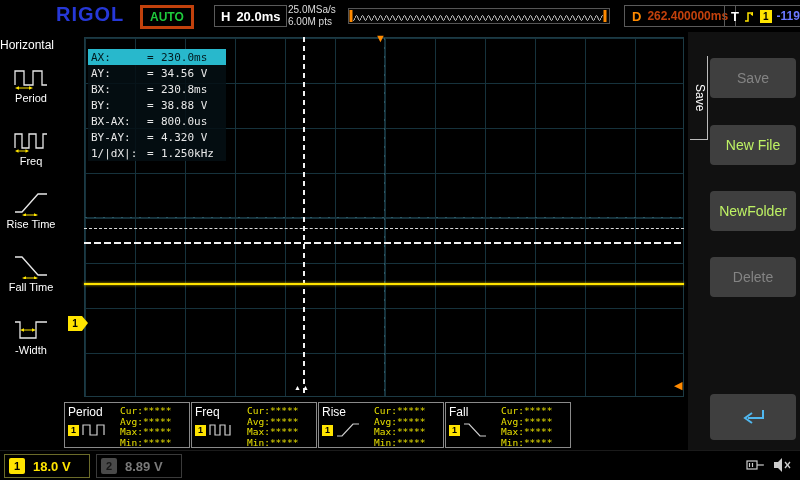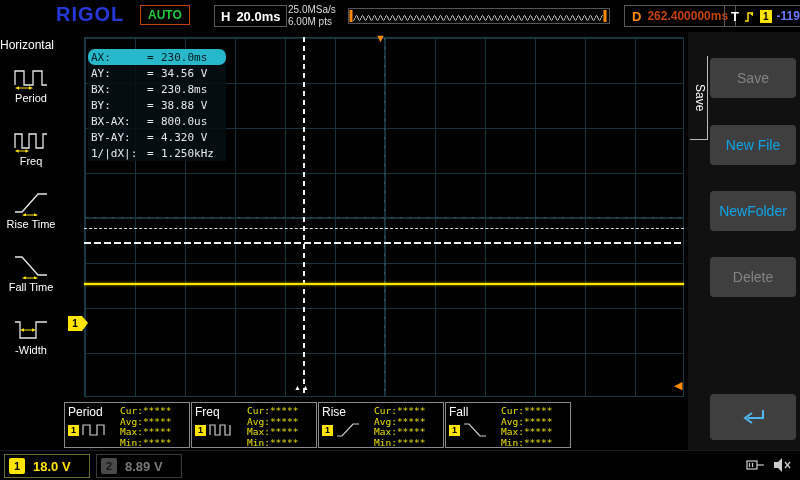--- a/index.html
+++ b/index.html
@@ -2,21 +2,21 @@
 <html><head>
 <meta charset="utf-8">
 <style>
   *{margin:0;padding:0;box-sizing:border-box;}
   html,body{width:800px;height:480px;background:#000;overflow:hidden;
     font-family:"Liberation Sans",sans-serif;position:relative;}
 
   
   .topbar{position:absolute;left:0;top:0;width:800px;height:32px;background:#000;margin-left:48px;}
   .logo{position:absolute;left:8px;top:3px;font-size:20px;font-weight:bold;color:#2638d8;letter-spacing:1px;}
-  .auto-badge{position:absolute;left:92px;top:5px;border:1px solid #c2410c;color:#1ecb3c;
+  .auto-badge{position:absolute;left:92px;top:5px;border:3px solid #c2410c;color:#1ecb3c;
     font-weight:bold;font-size:12px;padding:2px 7px;}
   .h-group{position:absolute;left:166px;top:5px;height:22px;border:1px solid #5a5a5a;
     display:flex;align-items:center;gap:6px;padding:0 6px;}
   .h-label,.h-value{color:#fff;font-weight:bold;font-size:13px;}
   .rate-group{position:absolute;left:240px;top:4px;font-size:10px;color:#ddd;line-height:12px;}
   .delay-indicator{position:absolute;left:300px;top:8px;width:262px;height:16px;
     border:1px solid #555;background:#050505;}
   .d-group{position:absolute;left:576px;top:5px;height:22px;border:1px solid #5a5a5a;
     display:flex;align-items:center;gap:6px;padding:0 7px;}
   .d-label{color:#ff8a00;font-weight:bold;font-size:13px;}
@@ -43,21 +43,21 @@
       repeating-linear-gradient(to right,#16323c 0 1px,transparent 1px 50px),
       repeating-linear-gradient(to bottom,#16323c 0 1px,transparent 1px 45px);}
   .grid::before{content:"";position:absolute;left:299px;top:0;width:1px;height:100%;
     background:repeating-linear-gradient(to bottom,#2d5a66 0 2px,#16323c 2px 9px);}
   .grid::after{content:"";position:absolute;top:179px;left:0;height:1px;width:100%;
     background:repeating-linear-gradient(to right,#2d5a66 0 2px,#16323c 2px 9px);}
 
   .cursor-panel{position:absolute;left:26px;top:17px;width:138px;background:rgba(5,15,20,0.85);
     font-family:"DejaVu Sans Mono",monospace;font-size:11px;z-index:5;}
   .cur-row{display:flex;height:16px;align-items:center;padding:0 3px;color:#e8e8e8;}
-  .cur-row.hl{background:#28b8cc;color:#001a1f;border-radius:7px;}
+  .cur-row.hl{background:#28b8cc;color:#001a1f;}
   .cur-label{width:56px;}
   .cur-eq{width:14px;}
 
   .hcursor-a{position:absolute;left:22px;top:196px;width:600px;height:0;
     border-top:1px dashed #dcdcdc;z-index:3;}
   .hcursor-b{position:absolute;left:22px;top:210px;width:600px;height:2px;
     background:repeating-linear-gradient(to right,#f2f2f2 0 7px,transparent 7px 10px);z-index:3;}
   .vcursor{position:absolute;left:241px;top:5px;width:2px;height:360px;
     background:repeating-linear-gradient(to bottom,#f2f2f2 0 5px,transparent 5px 9px);z-index:3;}
   .trace-ch1{position:absolute;left:22px;top:251px;width:600px;height:2px;
@@ -99,21 +99,21 @@
   .c1 .ch-scale{color:#ffe400;}
   .c2 .ch-scale{color:#7a7a7a;}
   .status-icons{position:absolute;right:8px;top:6px;display:flex;gap:8px;align-items:center;}
 
   
   .menu-panel{position:absolute;left:688px;top:32px;width:112px;height:418px;background:#111;}
   .menu-tab{position:absolute;left:2px;top:24px;height:84px;width:18px;color:#fff;
     font-size:12px;writing-mode:vertical-rl;text-align:center;
     border-right:1px solid #bbb;border-bottom:1px solid #bbb;}
   .menu-btn{position:absolute;left:22px;width:86px;height:40px;background:#3f3f3f;
-    border-radius:4px;color:#0ea5e9;font-size:14px;display:flex;align-items:center;
+    border-radius:4px;color:#bef264;font-size:14px;display:flex;align-items:center;
     justify-content:center;cursor:pointer;}
   .menu-btn.disabled{color:#848484;}
   .btn-save{top:26px;}
   .btn-newfile{top:93px;}
   .btn-newfolder{top:159px;}
   .btn-delete{top:225px;}
   .btn-return{top:362px;height:46px;}
 </style>
 </head>
 <body>

